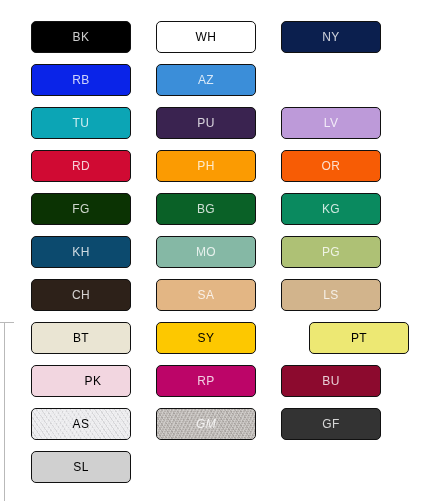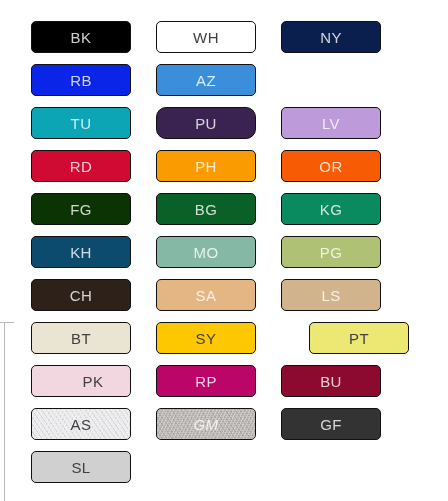--- a/index.html
+++ b/index.html
@@ -47,30 +47,30 @@
 
   .swatch {
     box-sizing: border-box;
     width: 100px;
     height: 32px;
     border-radius: 5px;
     border: 1px solid #111111;
     display: flex;
     align-items: center;
     justify-content: center;
-    font-size: 15px;
+    font-size: 12px;
     font-weight: 400;
     letter-spacing: 0.4px;
     line-height: 1;
     cursor: pointer;
     user-select: none;
     position: relative;
   }
   .swatch.light-label { color: rgba(255,255,255,0.80); }
-  .swatch.dark-label  { color: #404040; }
+  .swatch.dark-label  { color: #000000; }
 
   
   .swatch.textured::before {
     content: "";
     position: absolute;
     inset: 0;
     border-radius: 4px;
     pointer-events: none;
     opacity: .55;
     background-image:
@@ -98,21 +98,21 @@
     </div>
     <div class="swatch light-label" style="background: rgb(10, 36, 232); grid-column: 1;">
       <span>RB</span>
     </div>
     <div class="swatch light-label" style="background: rgb(59, 142, 217); grid-column: 3;">
       <span>AZ</span>
     </div>
     <div class="swatch light-label" style="background: rgb(12, 165, 181); grid-column: 1;">
       <span>TU</span>
     </div>
-    <div class="swatch light-label" style="background: rgb(58, 35, 80); grid-column: 3; border-radius: 10px;">
+    <div class="swatch light-label" style="background: rgb(58, 35, 80); grid-column: 3;">
       <span>PU</span>
     </div>
     <div class="swatch light-label" style="background: rgb(189, 154, 217); grid-column: 5;">
       <span>LV</span>
     </div>
     <div class="swatch light-label" style="background: rgb(208, 10, 51); grid-column: 1;">
       <span>RD</span>
     </div>
     <div class="swatch light-label" style="background: rgb(251, 155, 2); grid-column: 3;">
       <span>PH</span>

